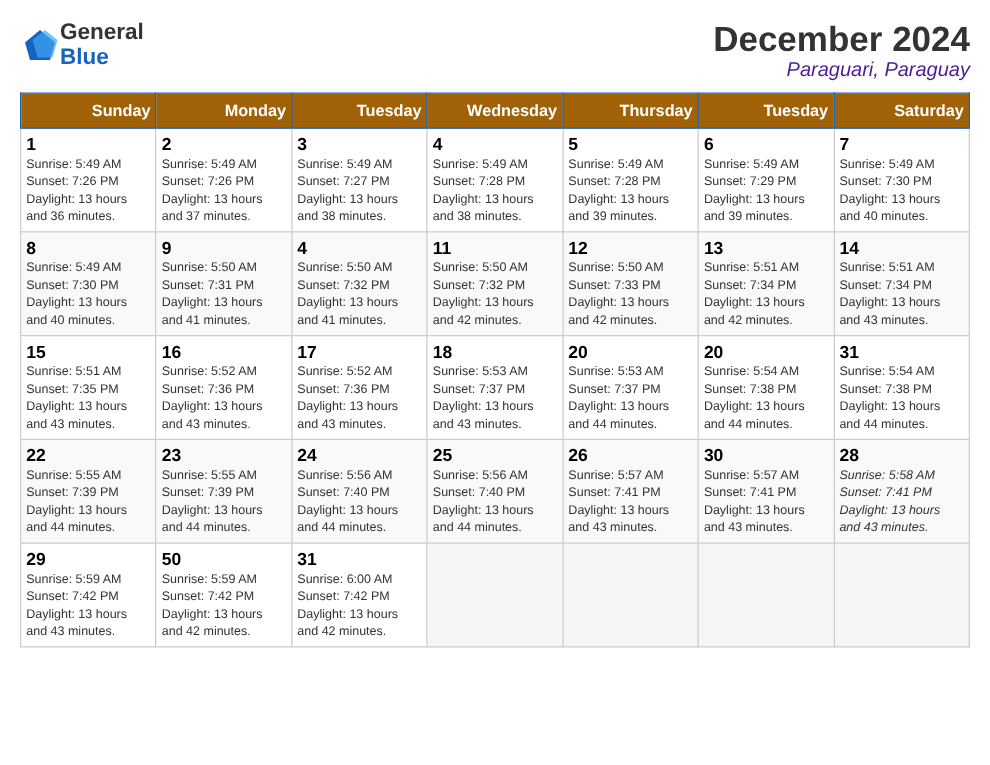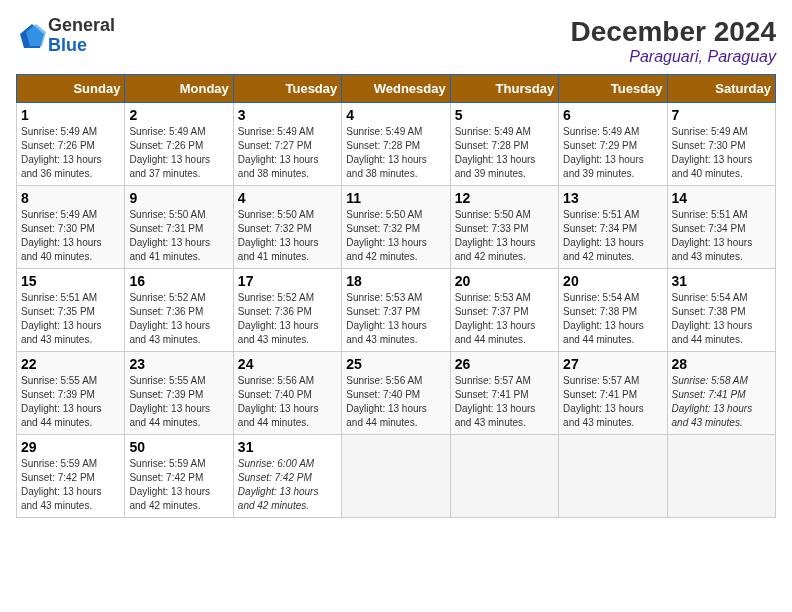--- a/index.html
+++ b/index.html
@@ -205,35 +205,35 @@
 Daylight: 13 hours and 44 minutes.</span></td>
         <td><span class="day-num">24</span><span class="day-info" style="white-space: pre-line;">Sunrise: 5:56 AM
 Sunset: 7:40 PM
 Daylight: 13 hours and 44 minutes.</span></td>
         <td><span class="day-num">25</span><span class="day-info" style="white-space: pre-line;">Sunrise: 5:56 AM
 Sunset: 7:40 PM
 Daylight: 13 hours and 44 minutes.</span></td>
         <td><span class="day-num">26</span><span class="day-info" style="white-space: pre-line;">Sunrise: 5:57 AM
 Sunset: 7:41 PM
 Daylight: 13 hours and 43 minutes.</span></td>
-        <td><span class="day-num">27</span><span class="day-info" style="white-space: pre-line;">Sunrise: 5:57 AM
+        <td><span class="day-num">30</span><span class="day-info" style="white-space: pre-line;">Sunrise: 5:57 AM
 Sunset: 7:41 PM
 Daylight: 13 hours and 43 minutes.</span></td>
         <td><span class="day-num">28</span><span class="day-info" style="white-space: pre-line; font-style: italic;">Sunrise: 5:58 AM
 Sunset: 7:41 PM
 Daylight: 13 hours and 43 minutes.</span></td>
       </tr>
       <tr>
         <td><span class="day-num">29</span><span class="day-info" style="white-space: pre-line;">Sunrise: 5:59 AM
 Sunset: 7:42 PM
 Daylight: 13 hours and 43 minutes.</span></td>
         <td><span class="day-num">50</span><span class="day-info" style="white-space: pre-line;">Sunrise: 5:59 AM
 Sunset: 7:42 PM
 Daylight: 13 hours and 42 minutes.</span></td>
-        <td><span class="day-num">31</span><span class="day-info" style="white-space: pre-line; font-style: italic;">Sunrise: 6:00 AM
+        <td><span class="day-num">31</span><span class="day-info" style="white-space: pre-line;">Sunrise: 6:00 AM
 Sunset: 7:42 PM
 Daylight: 13 hours and 42 minutes.</span></td>
         <td class="empty"></td>
         <td class="empty"></td>
         <td class="empty"></td>
         <td class="empty"></td>
       </tr>
     </tbody>
 </table>
 

